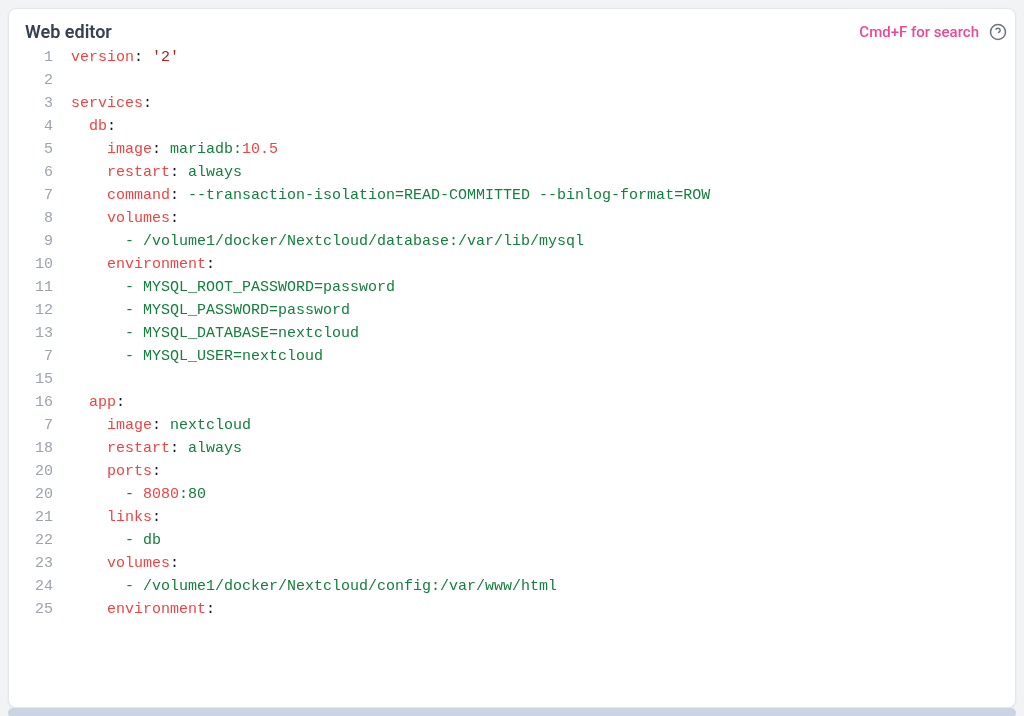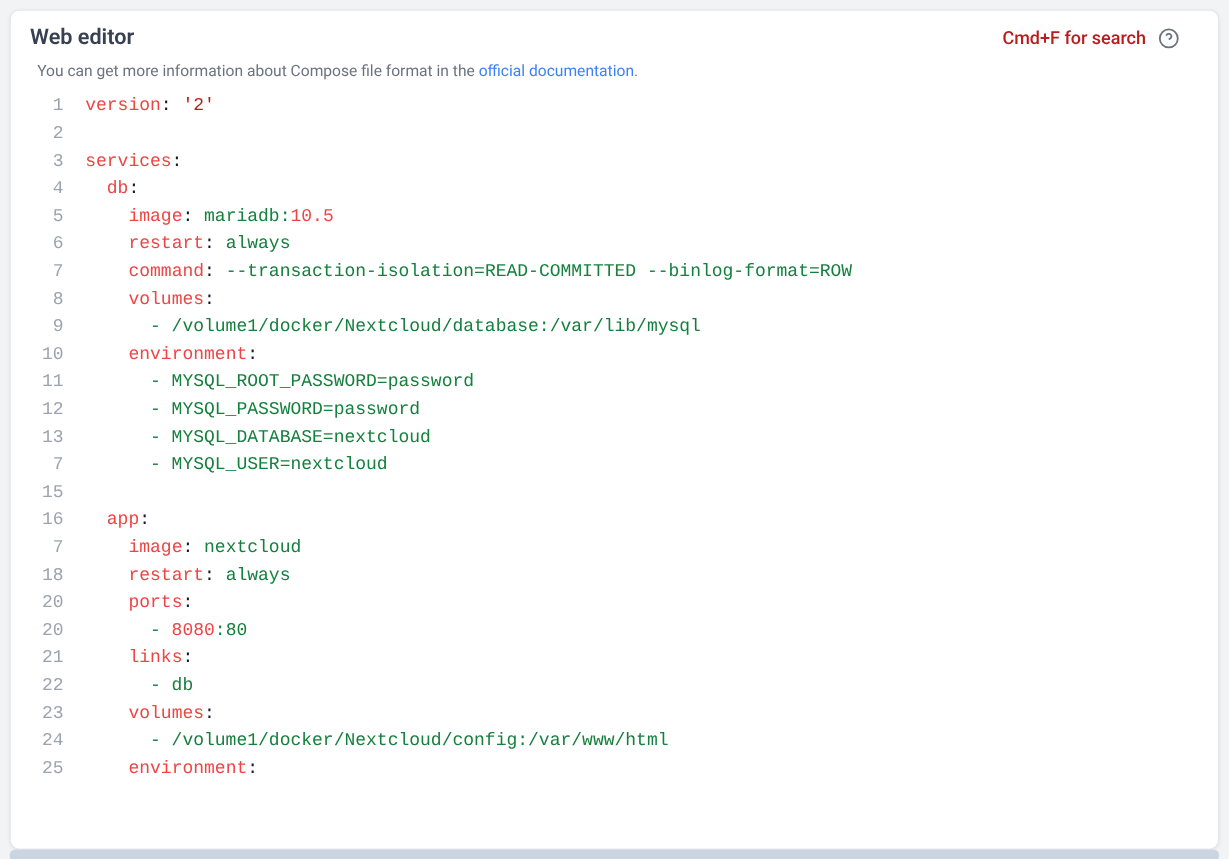--- a/index.html
+++ b/index.html
@@ -21,35 +21,35 @@
       height: 100%;
       display: flex;
       flex-direction: column;
       box-shadow: 0 1px 3px rgba(0,0,0,0.05);
       border: 1px solid #e5e7eb;
     }
     .header-row {
       display: flex;
       align-items: center;
       justify-content: space-between;
-      padding: 12px 32px 4px 16px;
+      padding: 12px 8px 4px 16px;
     }
     .title {
       font-size: 18px;
       font-weight: 600;
       color: #374151;
     }
     .header-right {
       display: flex;
       align-items: center;
       gap: 10px;
     }
     .shortcut-hint {
       font-size: 15px;
-      color: #b91c1c;
+      color: #ec4899;
       font-weight: 500;
     }
     .help-icon {
       width: 18px;
       height: 18px;
       display: inline-flex;
       align-items: center;
       justify-content: center;
       color: #6b7280;
     }
@@ -129,23 +129,20 @@
       <span class="help-icon">
         <svg viewBox="0 0 24 24" fill="none" stroke="currentColor" stroke-width="2">
           <circle cx="12" cy="12" r="10"></circle>
           <path d="M9.09 9a3 3 0 015.83 1c0 2-3 3-3 3"></path>
           <line x1="12" y1="17" x2="12.01" y2="17"></line>
         </svg>
       </span>
     </div>
   </div>
 
-  <div class="description">
-    <span>You can get more information about Compose file format in the </span><a href="#">official documentation</a><span>.</span>
-  </div>
 
   <div class="code-editor">
     <div class="gutter" id="gutter">
         <div class="line">1</div>
         <div class="line">2</div>
         <div class="line">3</div>
         <div class="line">4</div>
         <div class="line">5</div>
         <div class="line">6</div>
         <div class="line">7</div>

